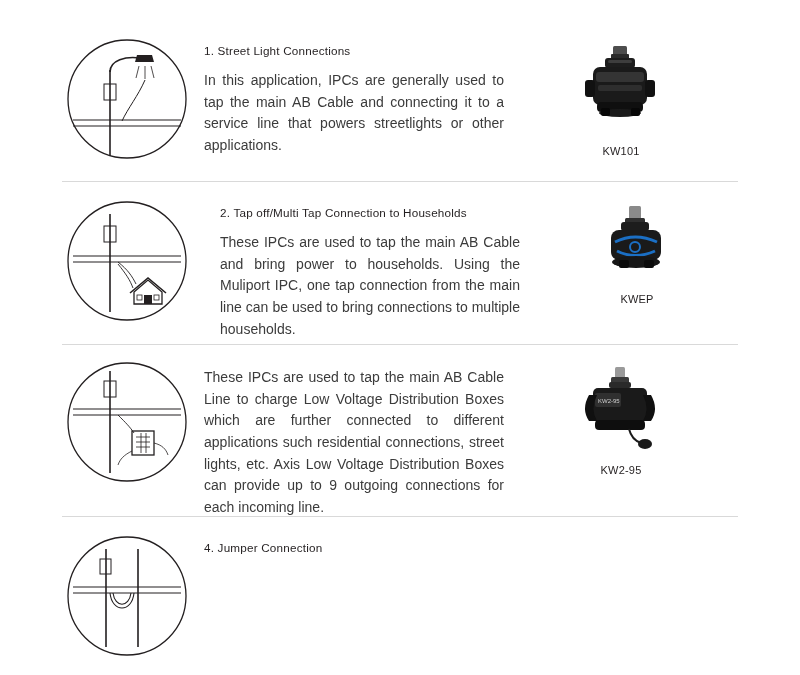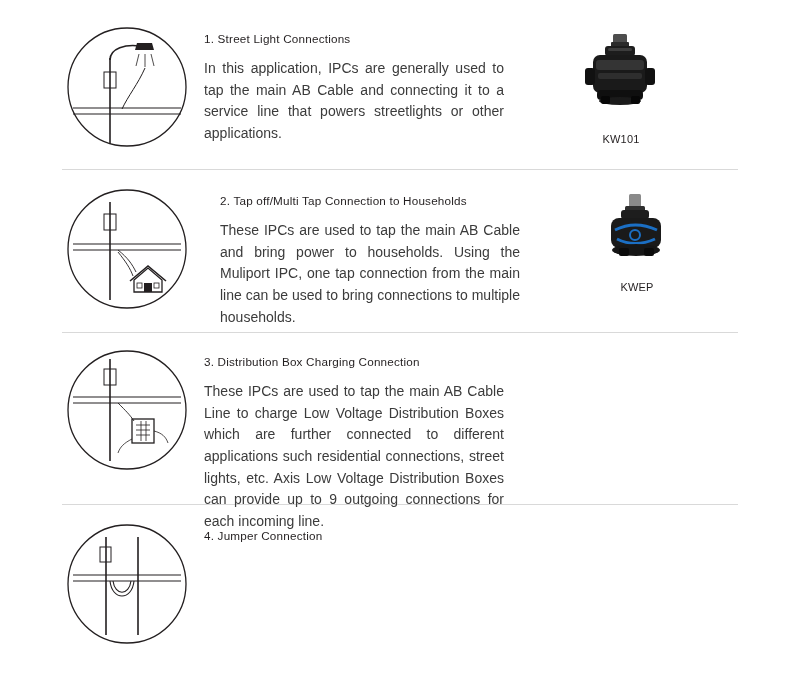--- a/index.html
+++ b/index.html
@@ -12,21 +12,21 @@
     background: #ffffff;
     font-family: "Liberation Sans", sans-serif;
     color: #231f20;
     overflow: hidden;
   }
   .sheet {
     position: relative;
     width: 800px;
     height: 675px;
     box-sizing: border-box;
-    padding: 4px 62px;
+    padding: 16px 62px;
   }
   .row {
     display: flex;
     align-items: flex-start;
     box-sizing: border-box;
     border-bottom: 1px solid #d9d9d9;
     position: relative;
   }
   .row:last-child { border-bottom: none; }
 
@@ -228,24 +228,46 @@
         <line x1="70" y1="86" x2="84" y2="86" stroke="#231f20" stroke-width="0.8"></line>
         <line x1="75" y1="72" x2="75" y2="92" stroke="#231f20" stroke-width="0.8"></line>
         <line x1="80" y1="72" x2="80" y2="92" stroke="#231f20" stroke-width="0.8"></line>
 
         <path d="M88 82 C 96 84, 100 88, 102 94" fill="none" stroke="#231f20" stroke-width="0.8"></path>
         <path d="M66 90 C 58 94, 54 98, 52 104" fill="none" stroke="#231f20" stroke-width="0.8"></path>
       </svg>
     </div>
 
     <div class="text">
-      <p class="item-title">3. Distribution Box Charging Connection</p>
       <p class="item-body">These IPCs are used to tap the main AB Cable Line to charge Low Voltage Distribution Boxes which are further connected to different applications such residential connections, street lights, etc. Axis Low Voltage Distribution Boxes can provide up to 9 outgoing connections for each incoming line.</p>
     </div>
 
+    <div class="product p3">
+      <div class="product-img">
+        <svg width="112" height="92" viewBox="0 0 112 92" aria-hidden="true">
+
+          <rect x="50" y="2" width="10" height="12" rx="1.5" fill="#9a9a9a"></rect>
+          <rect x="46" y="12" width="18" height="6" rx="1.5" fill="#3a3a3a"></rect>
+          <rect x="44" y="17" width="22" height="6" rx="2" fill="#2a2a2a"></rect>
+
+          <rect x="28" y="23" width="54" height="34" rx="5" fill="#1a1a1a"></rect>
+          <rect x="30" y="28" width="26" height="14" rx="2" fill="#303030"></rect>
+          <text x="33" y="38" font-family="Liberation Sans, sans-serif" font-size="6" fill="#cfcfcf">KW2-95</text>
+
+          <path d="M24 30 q -8 14 0 26 l 8 0 q -7 -12 0 -26 z" fill="#101010"></path>
+          <path d="M86 30 q 8 14 0 26 l -8 0 q 7 -12 0 -26 z" fill="#101010"></path>
+
+          <rect x="30" y="55" width="50" height="10" rx="4" fill="#0e0e0e"></rect>
+
+          <path d="M64 64 C 66 72, 70 76, 76 78" fill="none" stroke="#1a1a1a" stroke-width="2"></path>
+          <ellipse cx="80" cy="79" rx="7" ry="5" fill="#1a1a1a"></ellipse>
+        </svg>
+      </div>
+      <div class="product-name">KW2-95</div>
+    </div>
   </div>
 
   <div class="row row-4">
 
     <div class="illus">
       <svg width="122" height="122" viewBox="0 0 122 122" aria-hidden="true">
         <circle cx="61" cy="61" r="59" fill="none" stroke="#231f20" stroke-width="1.3"></circle>
         <line x1="7" y1="52" x2="115" y2="52" stroke="#231f20" stroke-width="1.1"></line>
         <line x1="7" y1="58" x2="115" y2="58" stroke="#231f20" stroke-width="1.1"></line>
 

